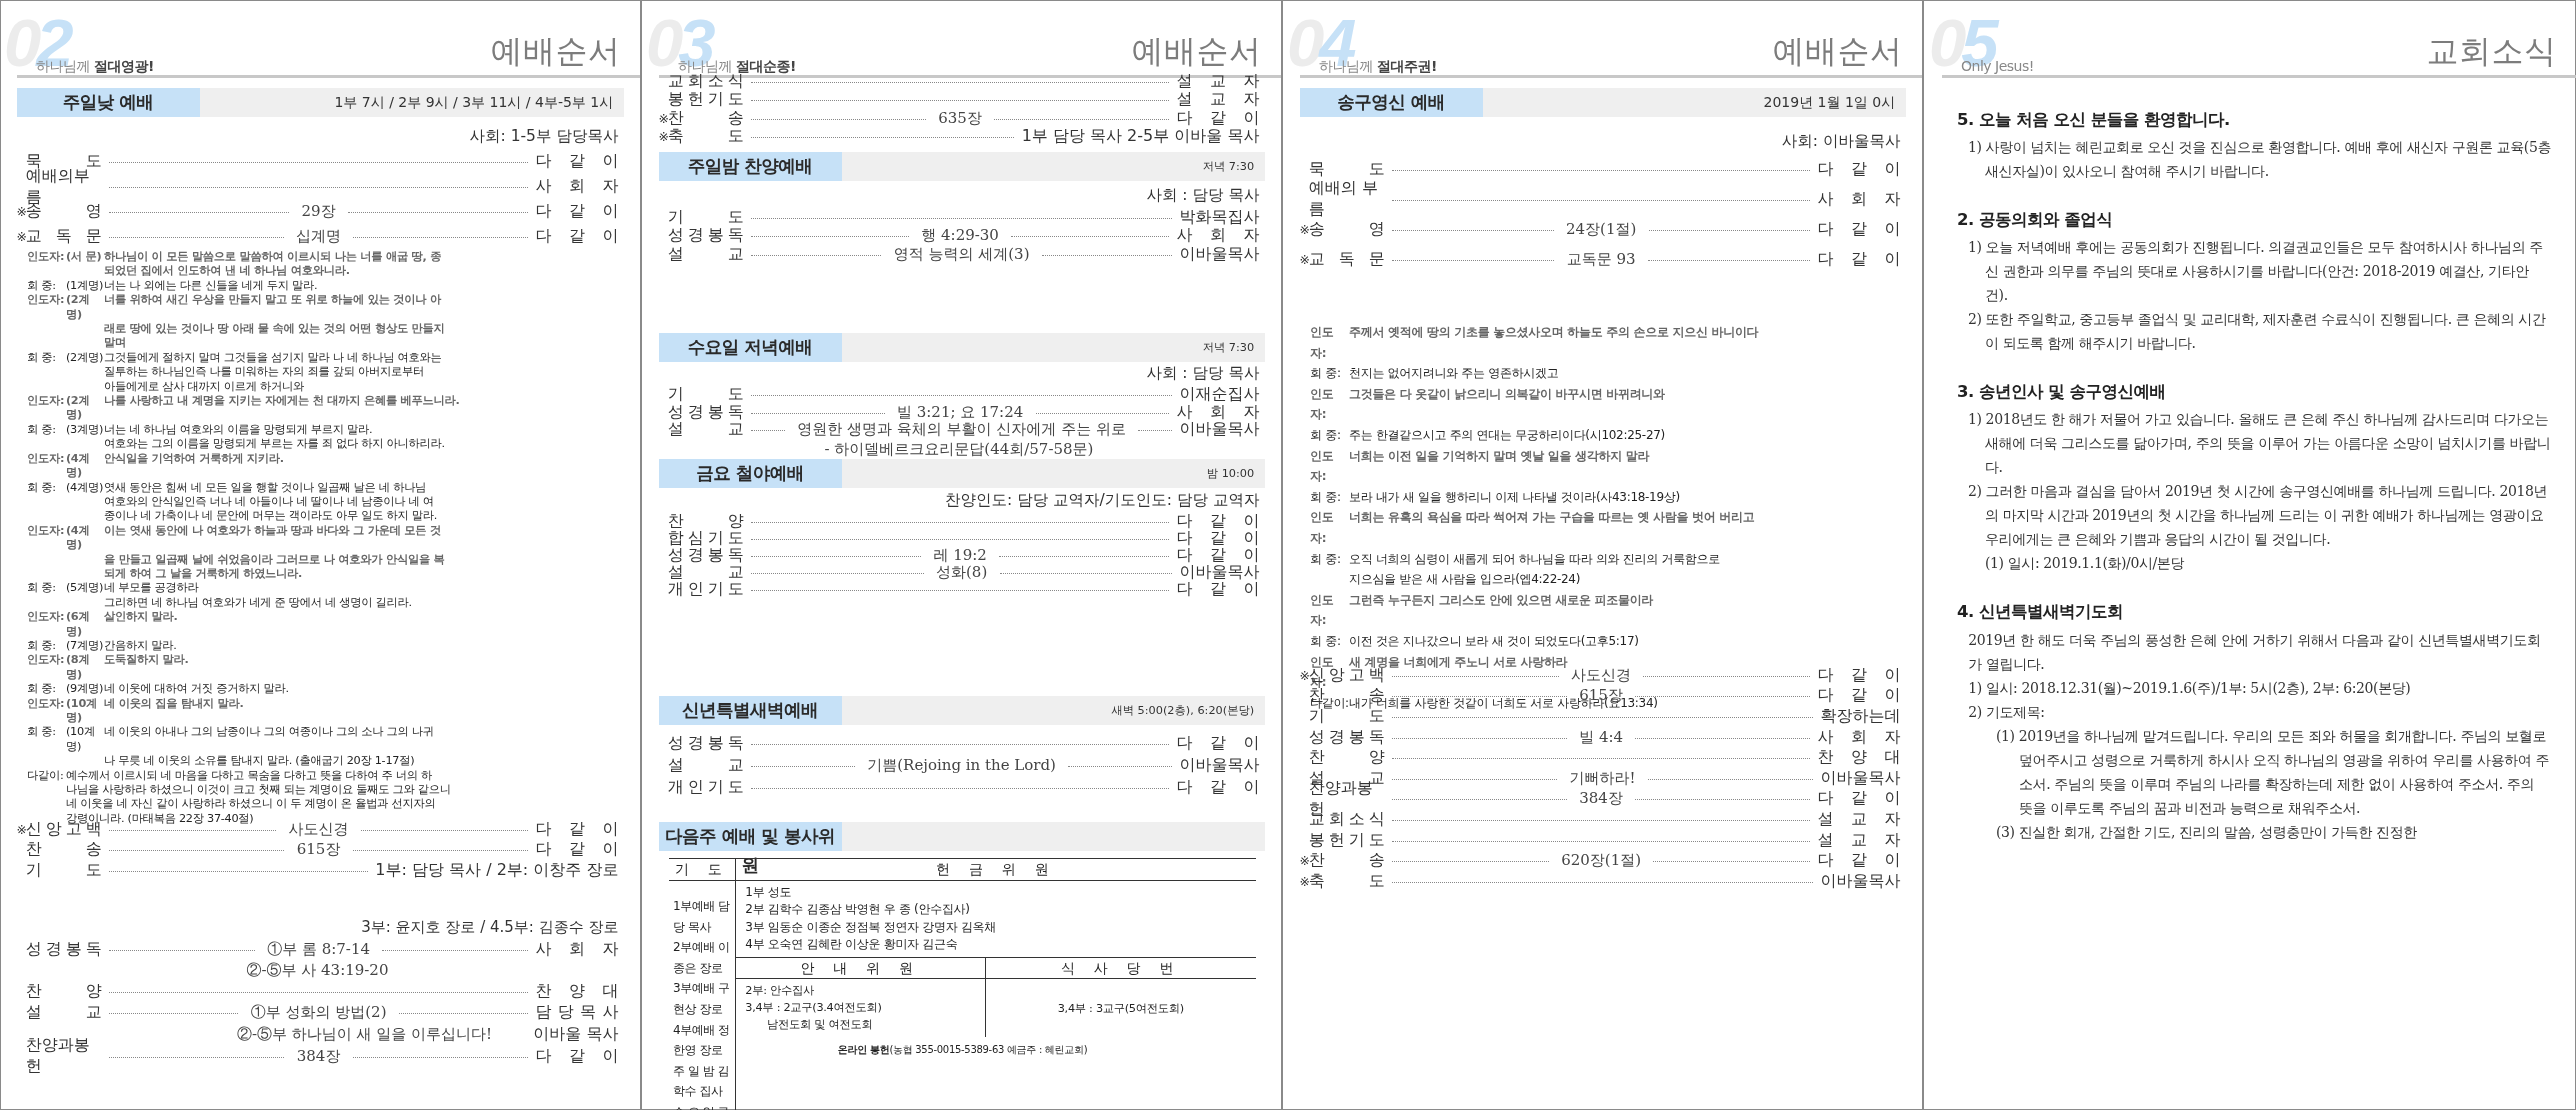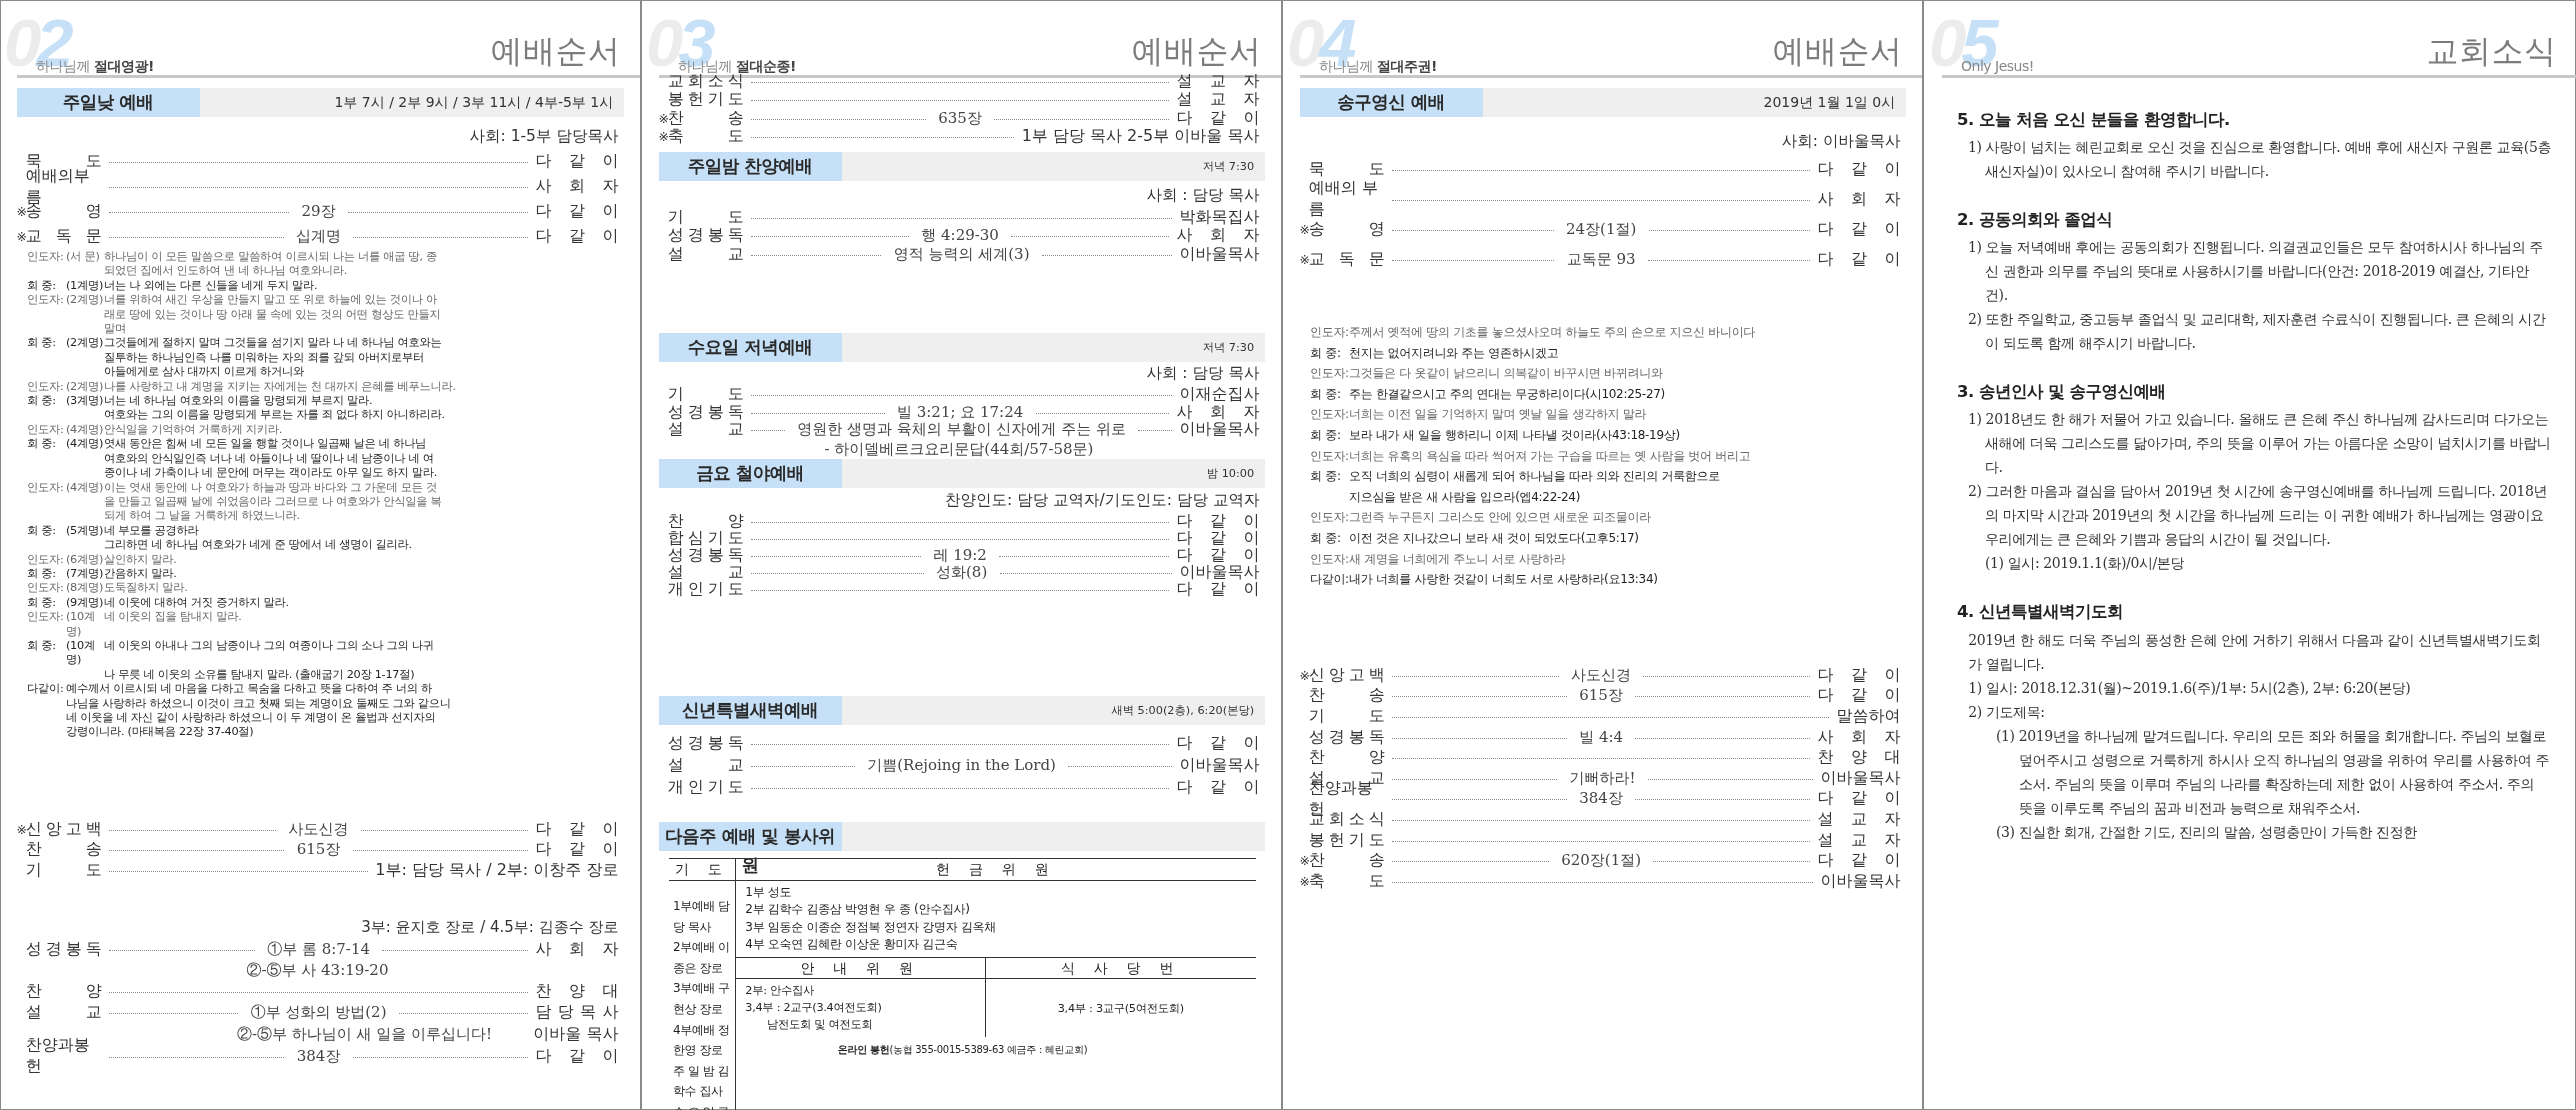--- a/index.html
+++ b/index.html
@@ -41,21 +41,21 @@
   .subline { text-align: right; font-size: 15px; color: #333; height: 21.6px; line-height: 21.6px; margin-top: 36px; }
   .centerline { text-align: center; font-family: "DejaVu Serif", serif; font-size: 15px; color: #444; height: 20.6px; line-height: 20.6px; }
   .host { text-align: right; font-size: 15.5px; color: #333; height: 25px; line-height: 25px; }
 
   
   .resp { position: absolute; font-size: 11.3px; line-height: 14.4px; letter-spacing: -0.3px; }
   .resp .ln { display: flex; }
   .resp .sp { flex: none; width: 39px; }
   .resp .nm { flex: none; width: 38px; }
   .resp .tx { flex: 1; }
-  .resp .ln.lead { color: #666; }
+  .resp .ln.lead { color: #666; font-weight: bold; }
   .resp .ln.cong { color: #222; }
 
   
   .news { position: absolute; left: 32px; right: 25px; top: 103px; }
   .news h3 { font-size: 16.5px; font-weight: bold; color: #222; margin-top: 26px; margin-bottom: 4.1px; letter-spacing: -0.5px; }
   .news h3:first-child { margin-top: 6.2px; }
   .news p { font-family: "DejaVu Serif", serif; font-size: 14px; line-height: 24px; color: #333; letter-spacing: -0.4px; }
   .news .i1 { padding-left: 28px; text-indent: -17px; }
   .news .i0 { padding-left: 11.3px; }
   .news .i2 { padding-left: 62px; text-indent: -23px; }
@@ -931,21 +931,21 @@
           <span>이</span>
         </span>
       </div>
       <div class="row" style="height: 20.6px;">
         <span class="mark"></span>
         <span class="lab">
           <span>기</span>
           <span>도</span>
         </span>
         <span class="dots"></span>
-        <span class="who free">말씀하여</span>
+        <span class="who free">확장하는데</span>
       </div>
       <div class="row" style="height: 20.6px;">
         <span class="mark"></span>
         <span class="lab">
           <span>성</span>
           <span>경</span>
           <span>봉</span>
           <span>독</span>
         </span>
         <span class="dots"></span>

